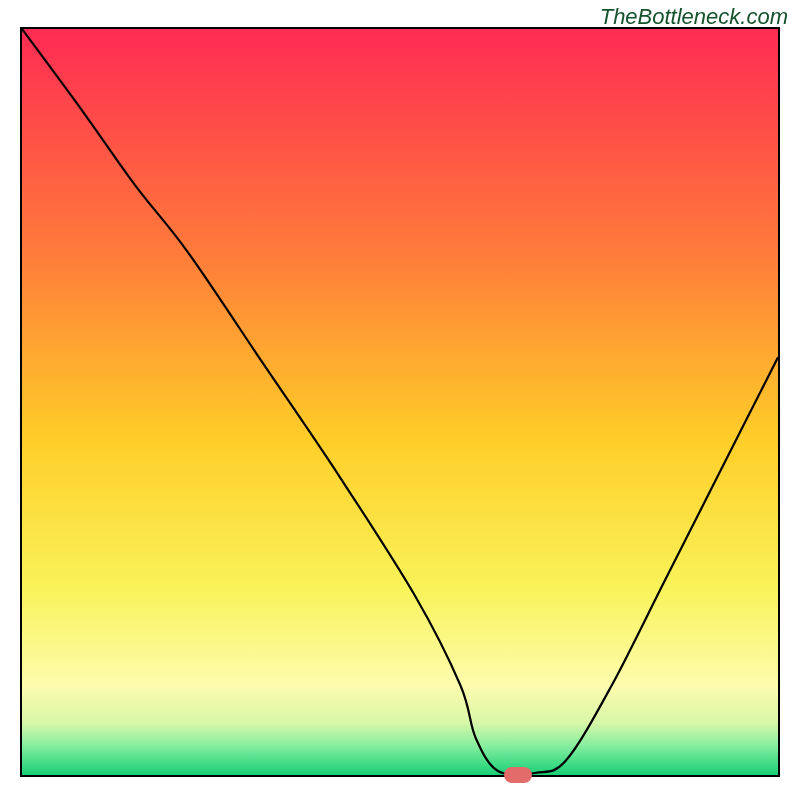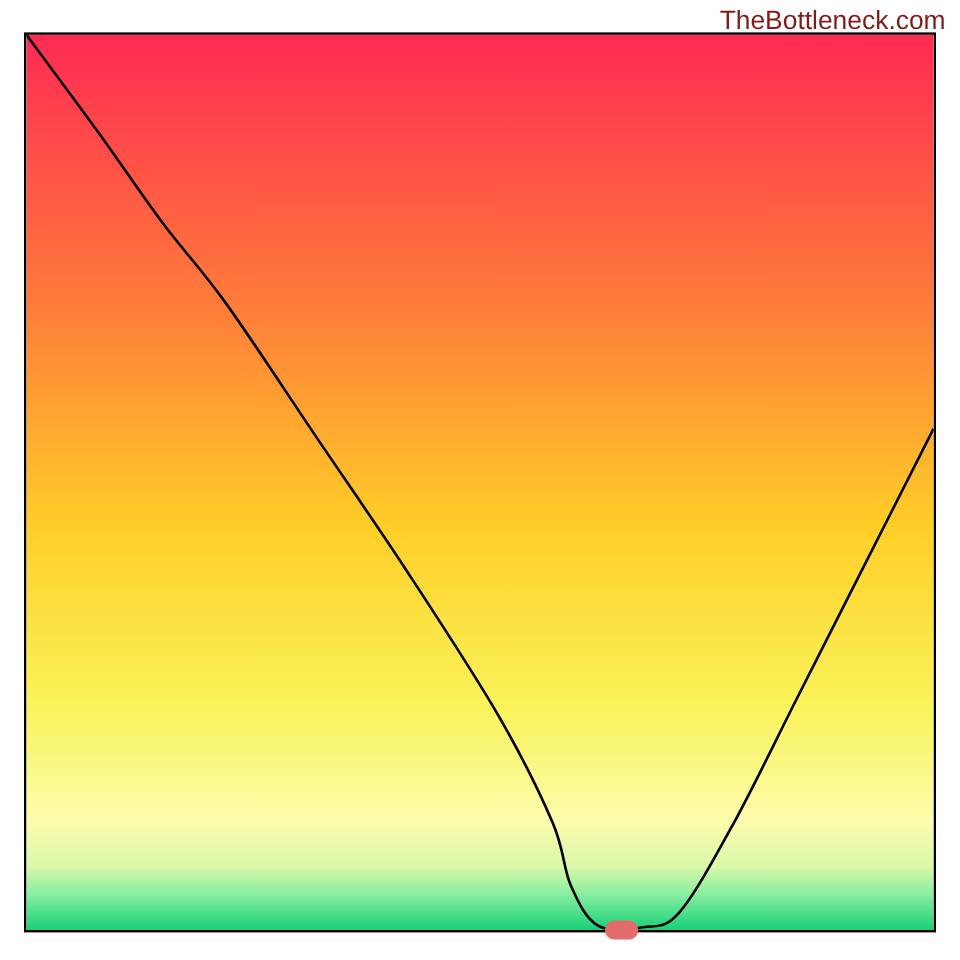--- a/index.html
+++ b/index.html
@@ -1,18 +1,18 @@
 <!DOCTYPE html>
 <html><head>
 <meta charset="utf-8">
 <style>
   * { margin: 0; padding: 0; box-sizing: border-box; }
   body { width: 800px; height: 800px; background: #fff; position: relative; font-family: Arial, sans-serif; }
   .container { width: 800px; height: 800px; position: relative; }
-  .watermark { position: absolute; top: 4px; right: 12px; font-size: 22px; font-weight: 500; color: #7f1d1d; z-index: 10; }
+  .watermark { position: absolute; top: 4px; right: 12px; font-size: 22px; font-weight: 500; color: #14532d; z-index: 10; font-style: italic; }
   .plot-frame { position: absolute; left: 20px; top: 27px; width: 760px; height: 750px; border: 2.5px solid #000; }
   svg.chart { position: absolute; left: 0; top: 0; width: 100%; height: 100%; }
   .marker { position: absolute; width: 28px; height: 16px; background: #e36b6a; border-radius: 8px; transform: translate(-50%, -50%); }
 </style>
 </head>
 <body>
 
 <div class="container">
   <div class="watermark">TheBottleneck.com</div>
   <div class="plot-frame">

